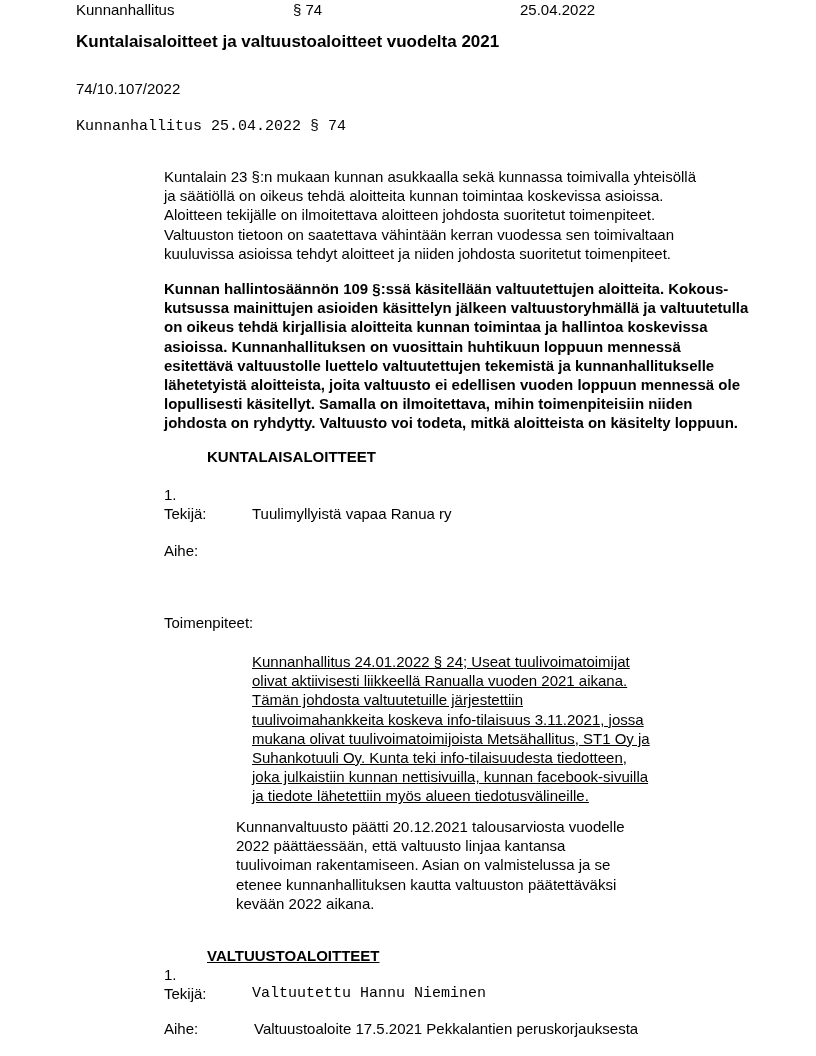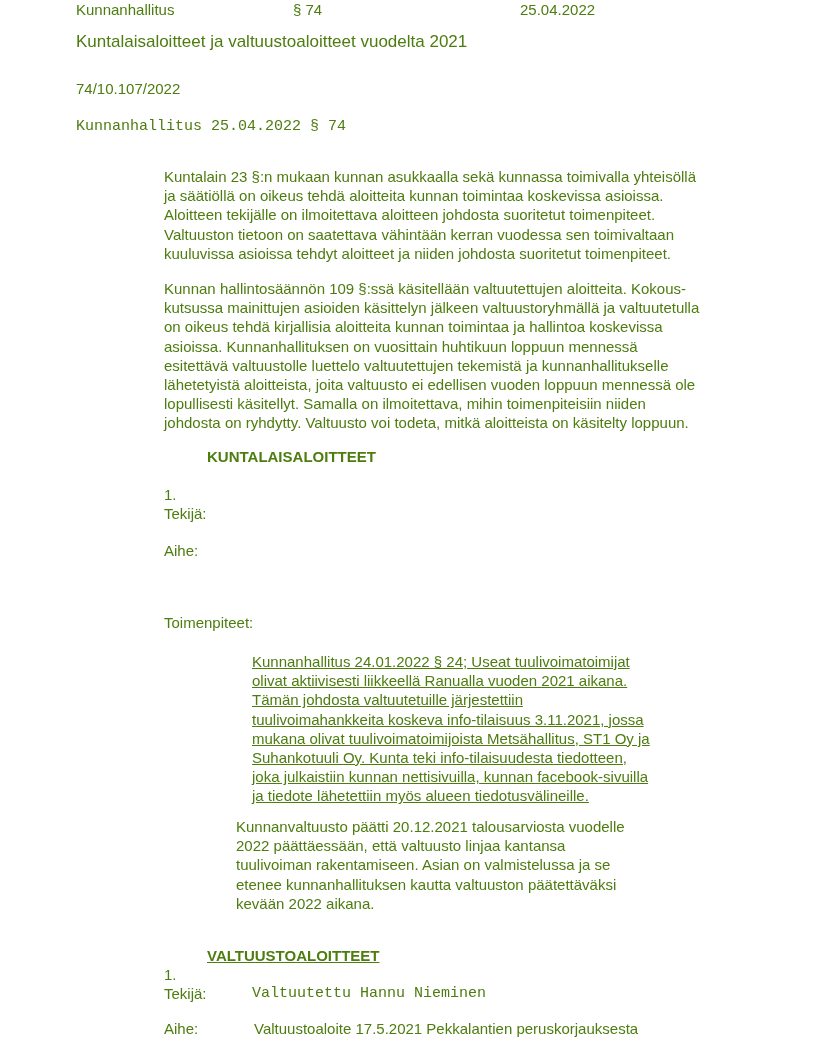--- a/index.html
+++ b/index.html
@@ -5,32 +5,32 @@
   html, body {
     margin: 0;
     padding: 0;
     background: #ffffff;
   }
   .page {
     position: relative;
     width: 816px;
     height: 1056px;
     background: #ffffff;
-    color: #4d7c0f;
+    color: #000000;
     font-family: "Liberation Sans", "DejaVu Sans", sans-serif;
     font-size: 15px;
     line-height: 19.2px;
     overflow: hidden;
   }
   .abs { position: absolute; }
   .pre { white-space: pre-line; }
   .bold { font-weight: bold; margin-left: 43px; }
   .doc-title {
     font-size: 17px;
-    font-weight: normal;
+    font-weight: bold;
     line-height: 21px;
   }
 </style>
 </head>
 <body>
 
 <div class="page">
 
   <div class="abs" style="left:76px; top:0;">Kunnanhallitus</div>
   <div class="abs" style="left:293px; top:0;">§ 74</div>
@@ -40,34 +40,35 @@
 
   <div class="abs" style="left:76px; top:79px;">74/10.107/2022</div>
 
   <div class="abs" style="left:76px; top:117px;font-family:Liberation Mono, monospace;">Kunnanhallitus 25.04.2022 § 74</div>
 
   <div class="abs pre" style="left:164px; top:167px; width:644px;">Kuntalain 23 §:n mukaan kunnan asukkaalla sekä kunnassa toimivalla yhteisöllä
 ja säätiöllä on oikeus tehdä aloitteita kunnan toimintaa koskevissa asioissa.
 Aloitteen tekijälle on ilmoitettava aloitteen johdosta suoritetut toimenpiteet.
 Valtuuston tietoon on saatettava vähintään kerran vuodessa sen toimivaltaan
 kuuluvissa asioissa tehdyt aloitteet ja niiden johdosta suoritetut toimenpiteet.</div>
-  <div class="abs pre" style="left:164px; top:279px; width:644px;">Kunnan hallintosäännön 109 §:ssä käsitellään valtuutettujen aloitteita. Kokous-
+  <div class="abs pre" style="left:164px; top:279px; width:644px;font-weight:bold;">Kunnan hallintosäännön 109 §:ssä käsitellään valtuutettujen aloitteita. Kokous-
 kutsussa mainittujen asioiden käsittelyn jälkeen valtuustoryhmällä ja valtuutetulla
 on oikeus tehdä kirjallisia aloitteita kunnan toimintaa ja hallintoa koskevissa
 asioissa. Kunnanhallituksen on vuosittain huhtikuun loppuun mennessä
 esitettävä valtuustolle luettelo valtuutettujen tekemistä ja kunnanhallitukselle
 lähetetyistä aloitteista, joita valtuusto ei edellisen vuoden loppuun mennessä ole
 lopullisesti käsitellyt. Samalla on ilmoitettava, mihin toimenpiteisiin niiden
 johdosta on ryhdytty. Valtuusto voi todeta, mitkä aloitteista on käsitelty loppuun.</div>
 
   <div class="abs bold" style="left:164px; top:447px;">KUNTALAISALOITTEET</div>
 
   <div class="abs" style="left:164px; top:485px;">1.</div>
 
   <div class="abs" style="left:164px; top:504px;">Tekijä:</div>
+  <div class="abs" style="left:252px; top:504px;">Tuulimyllyistä vapaa Ranua ry</div>
 
   <div class="abs" style="left:164px; top:541px;">Aihe:</div>
 
   <div class="abs" style="left:164px; top:613px;">Toimenpiteet:</div>
 
   <div class="abs pre" style="left:252px; top:652px; width:470px;text-decoration:underline;">Kunnanhallitus 24.01.2022 § 24; Useat tuulivoimatoimijat
 olivat aktiivisesti liikkeellä Ranualla vuoden 2021 aikana.
 Tämän johdosta valtuutetuille järjestettiin
 tuulivoimahankkeita koskeva info-tilaisuus 3.11.2021, jossa
 mukana olivat tuulivoimatoimijoista Metsähallitus, ST1 Oy ja

